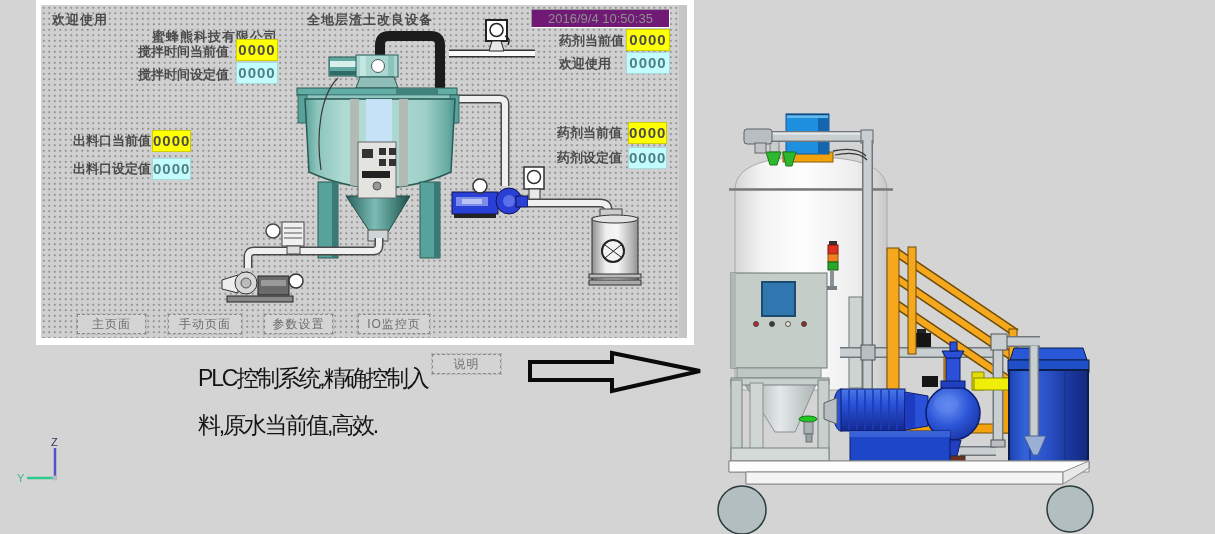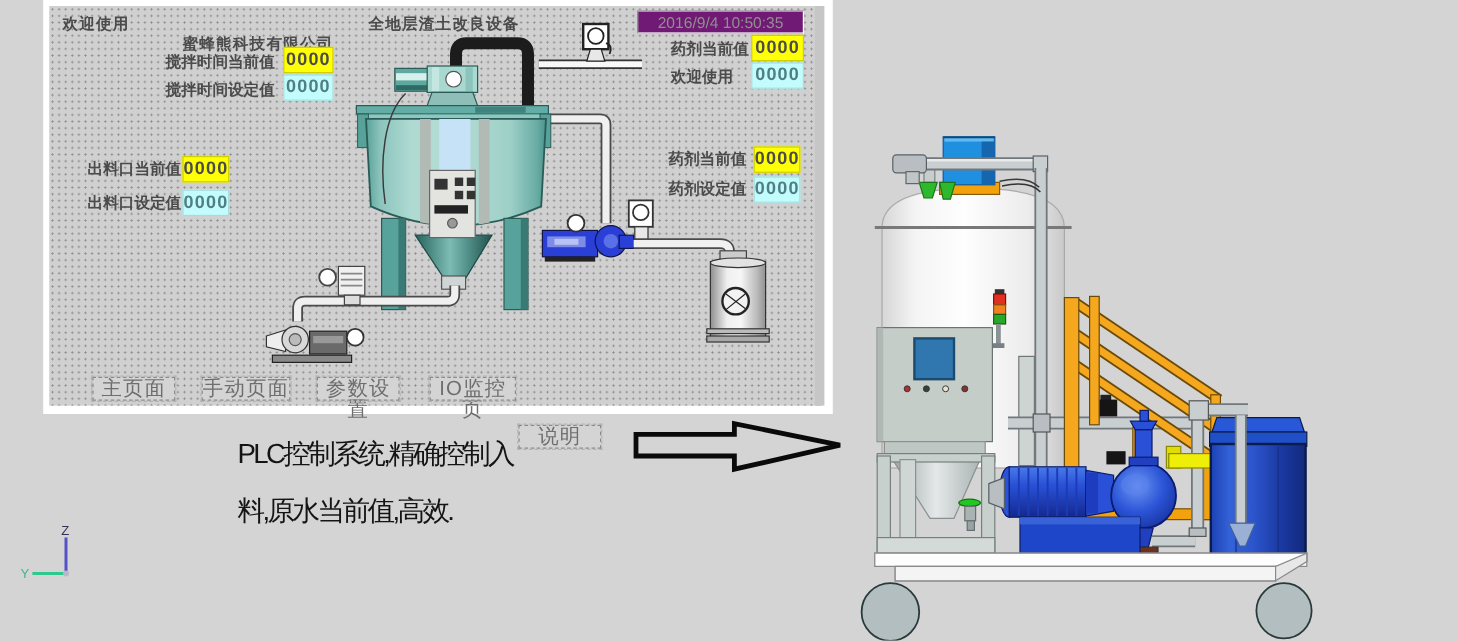--- a/index.html
+++ b/index.html
@@ -11,21 +11,21 @@
   #dots{left:5px;top:5px;width:644px;height:333px;background-color:#d0d0d0;
     background-image:radial-gradient(circle,#8f8f8f 0.7px,rgba(0,0,0,0) 1.05px);
     background-size:5.5px 5.5px;}
   .hlab{color:#4b4b4b;font-weight:bold;font-size:13px;white-space:nowrap;}
   .title{color:#4b4b4b;font-weight:bold;font-size:13px;letter-spacing:1px;white-space:nowrap;}
   .vbox{width:37px;height:20px;font-weight:bold;font-size:15px;text-align:center;
         line-height:20px;letter-spacing:1px;}
   .yellow{background:#ffff05;color:#4b4b4b;border:1px solid #cfcf00;}
   .cyan{background:#c3fcfc;color:#4f7f84;border:1px solid #a8dcdc;}
   .btn{height:18px;background:#d4d4d4;border:1px dashed #8a8a8a;outline:1px dashed #b5b5b5;
-       color:#6e6e6e;font-size:17px;text-align:center;line-height:18px;letter-spacing:1px;}
+       color:#6e6e6e;font-size:12px;text-align:center;line-height:18px;letter-spacing:1px;}
   #datebox{left:531px;top:9px;width:137px;height:17px;background:#701a75;
      border-top:1px solid #9a9a9a;border-left:1px solid #9a9a9a;
      border-bottom:1px solid #fff;border-right:1px solid #fff;
      color:#8f8f8f;font-size:13px;text-align:center;line-height:17px;}
   .plctext{font-size:23px;color:#141414;letter-spacing:-2.2px;white-space:nowrap;}
 </style>
 </head>
 <body>
 
   <div class="abs" id="hmi">

